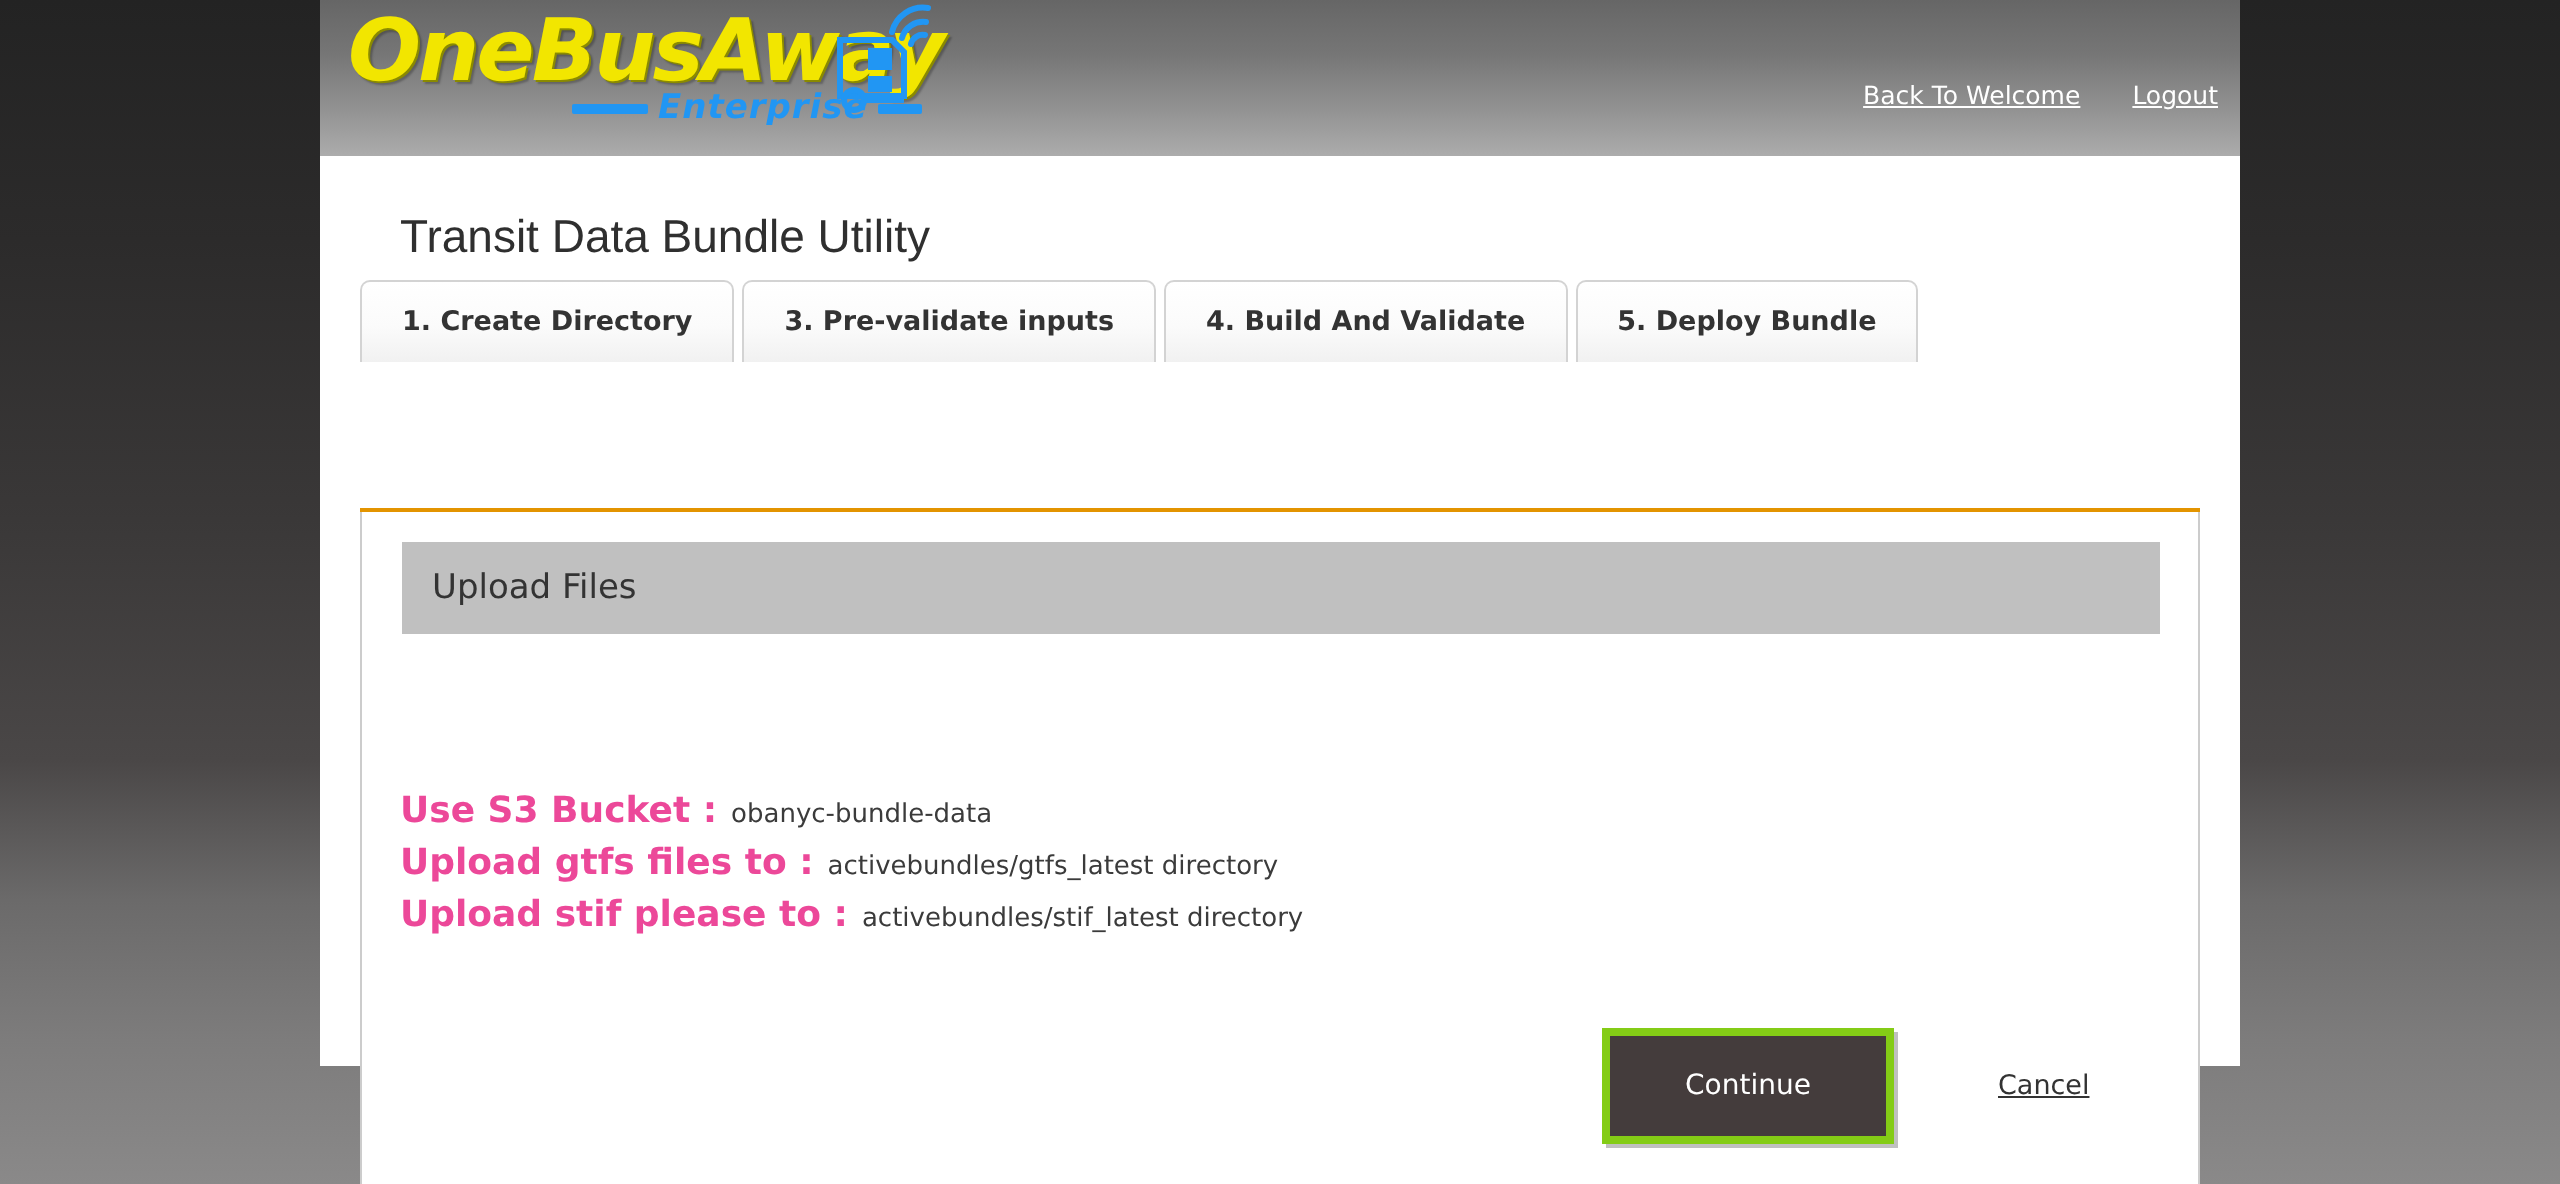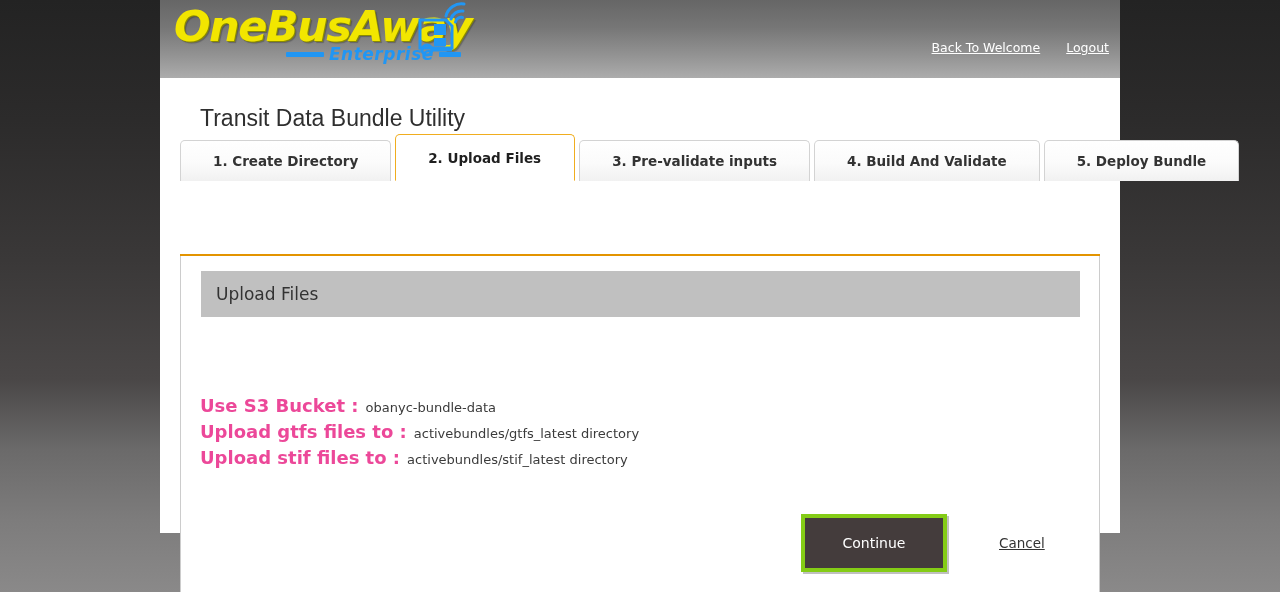--- a/index.html
+++ b/index.html
@@ -137,21 +137,21 @@
     top: 57px;
     height: 46px;
     display: flex;
     align-items: flex-end;
     gap: 4px;
   }
   .tab {
     position: relative;
     height: 41px;
     box-sizing: border-box;
-    padding: 0 32px;
+    padding: 0 20px;
     display: flex;
     align-items: center;
     font-size: 13.5px;
     font-weight: bold;
     color: #333333;
     border-radius: 5px 5px 0 0;
     background: linear-gradient(to bottom, #ffffff 0%, #fbfbfb 55%, #f1f1f1 100%);
     border: 1px solid #d3d3d3;
     border-bottom: none;
     cursor: pointer;
@@ -311,23 +311,20 @@
     </div>
 
     <div id="body-area">
 
       <div id="page-title">Transit Data Bundle Utility</div>
 
       <div id="tabs">
         <div class="tab wide">
           <span>1. Create Directory</span>
         </div>
-        <div class="tab active wide">
-          <span>2. Upload Files</span>
-        </div>
         <div class="tab">
           <span>3. Pre-validate inputs</span>
         </div>
         <div class="tab">
           <span>4. Build And Validate</span>
         </div>
         <div class="tab">
           <span>5. Deploy Bundle</span>
         </div>
       </div>
@@ -344,21 +341,21 @@
         <div id="fields">
           <div class="field-row">
             <span class="field-label">Use S3 Bucket :</span>
             <span class="field-value">obanyc-bundle-data</span>
           </div>
           <div class="field-row">
             <span class="field-label">Upload gtfs files to :</span>
             <span class="field-value">activebundles/gtfs_latest directory</span>
           </div>
           <div class="field-row">
-            <span class="field-label">Upload stif files to :</span>
+            <span class="field-label">Upload stif please to :</span>
             <span class="field-value">activebundles/stif_latest directory</span>
           </div>
         </div>
 
         <div id="actions">
           <button id="continue-button">Continue</button>
           <a id="cancel-link">Cancel</a>
         </div>
 
       </div>

